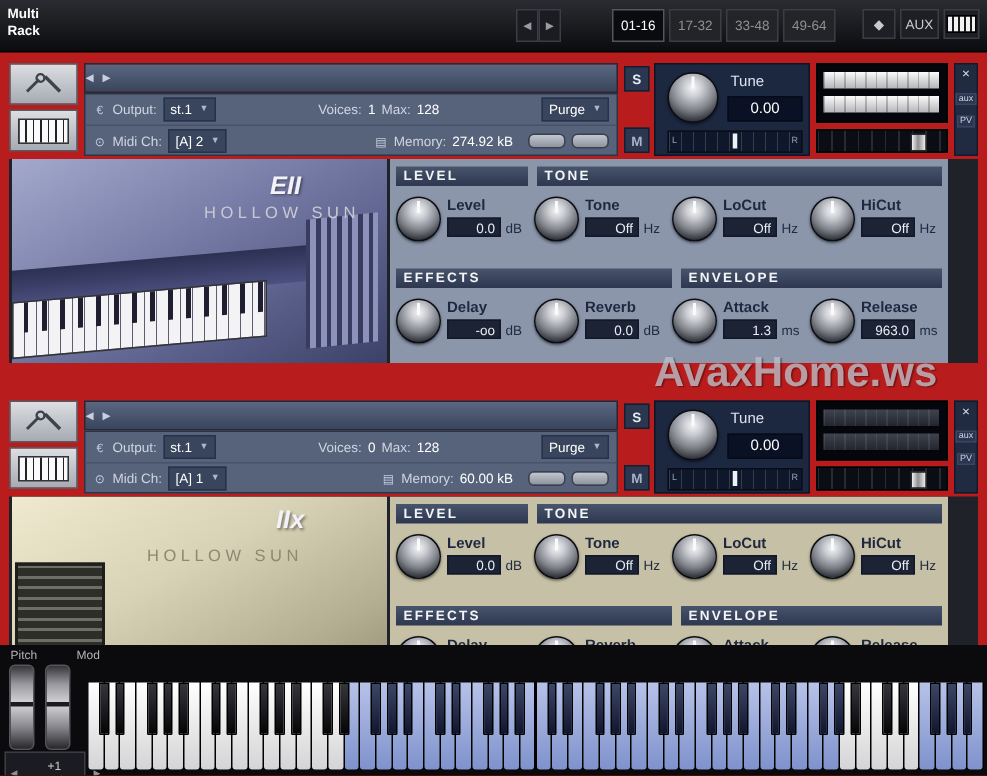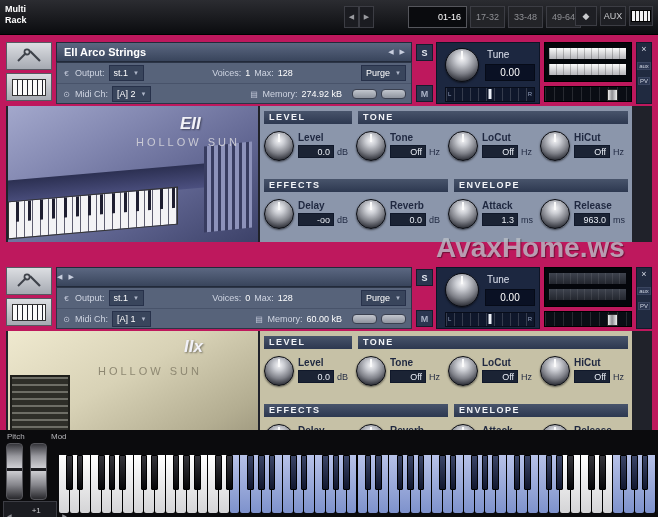--- a/index.html
+++ b/index.html
@@ -1,29 +1,29 @@
 <!DOCTYPE html>
 <html><head>
 <meta charset="utf-8">
 <style>
   html,body{margin:0;padding:0;background:#000;}
-  .stage{position:relative;width:658px;height:517px;background:#be185d;overflow:hidden;
+  .stage{position:relative;width:658px;height:517px;background:#b91c1c;overflow:hidden;
          font-family:"Liberation Sans",sans-serif;-webkit-font-smoothing:antialiased;}
   
   .topbar{position:absolute;left:0;top:0;width:658px;height:34px;background:linear-gradient(#2b2c31,#0b0c0f);border-bottom:1px solid #000;}
   .app-title{position:absolute;left:5px;top:4px;color:#fff;font-size:9px;font-weight:bold;line-height:1.25;}
   .preset-dd{position:absolute;left:57px;top:6px;width:282px;height:20px;background:#0e0f13;border:1px solid #3c3d44;
              color:#ececec;font-size:11px;display:flex;align-items:center;gap:7px;padding:0 7px;box-sizing:border-box;}
   .preset-dd .ddarrow{font-size:7px;color:#b8b8bc;}
   .navbtn{position:absolute;top:6px;width:13px;height:20px;background:#1b1c21;border:1px solid #3c3d44;color:#9a9b a0;
           color:#9a9ba0;font-size:7px;display:flex;align-items:center;justify-content:center;}
   .ptabs{position:absolute;left:408px;top:6px;display:flex;gap:3px;}
   .ptab{width:33px;height:20px;background:#232428;border:1px solid #3c3d44;color:#8f9095;font-size:9px;
         display:flex;align-items:center;justify-content:center;cursor:default;}
-  .ptab.active{background:#0a0b0e;color:#fff;border-color:#55565c;padding-left:24px;}
+  .ptab.active{background:#0a0b0e;color:#fff;border-color:#55565c;}
   .tb-btn{position:absolute;top:6px;height:20px;background:#1e1f24;border:1px solid #3c3d44;color:#c9cacd;
           display:flex;align-items:center;justify-content:center;font-size:9px;box-sizing:border-box;}
   .mini-kbd{width:18px;height:10px;background:repeating-linear-gradient(90deg,#f2f2f2 0 3px,#1a1a1a 3px 4px);border:1px solid #000;}
   
   .slot{position:absolute;left:6px;width:646px;}
   .slot1{top:40px;} .slot2{top:265px;}
   .tools{position:absolute;left:0;top:2px;width:46px;}
   .tool-btn{width:46px;height:28px;margin-bottom:3px;background:linear-gradient(#dcdee2,#a6aab2);
             border:1px solid #565a62;box-sizing:border-box;display:flex;align-items:center;justify-content:center;}
   .mini-keys{width:32px;height:15px;background:repeating-linear-gradient(90deg,#fafafa 0 4px,#20222a 4px 5px);border:1px solid #333;}
@@ -172,21 +172,20 @@
             <path d="M3 13 L11 5" stroke="#3e424a" stroke-width="2"></path>
             <circle cx="12" cy="4" r="2.6" fill="none" stroke="#3e424a" stroke-width="1.6"></circle>
             <path d="M15 3 L25 13" stroke="#3e424a" stroke-width="2.2"></path>
           </svg>
       </div>
       <div class="tool-btn">
         <div class="mini-keys"></div>
       </div>
     </div>
     <div class="slot-header">
-      <span class="slot-title">EII Arco Strings</span>
       <span class="hdr-arrows">
         <span>◀</span>
         <span>▶</span>
       </span>
     </div>
     <div class="slot-info">
       <div class="info-row">
         <span class="mini-icon">€</span>
         <span class="ilabel">Output:</span>
         <span class="dd">

